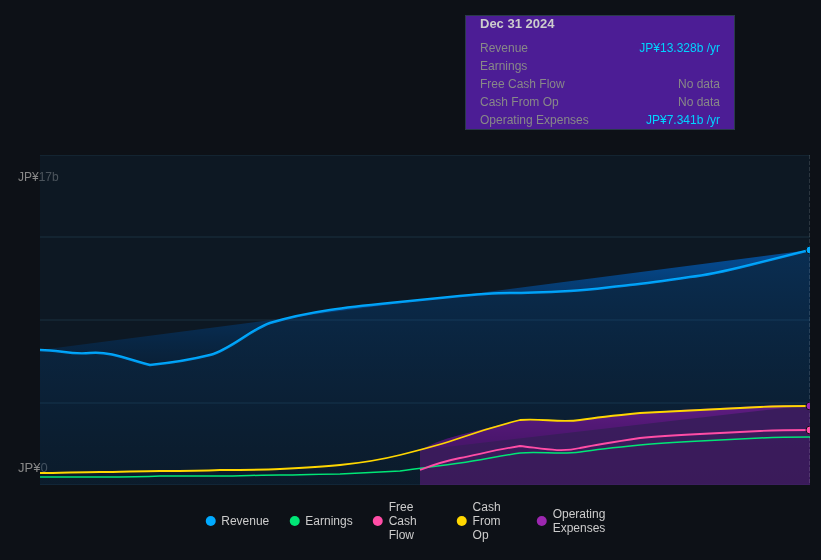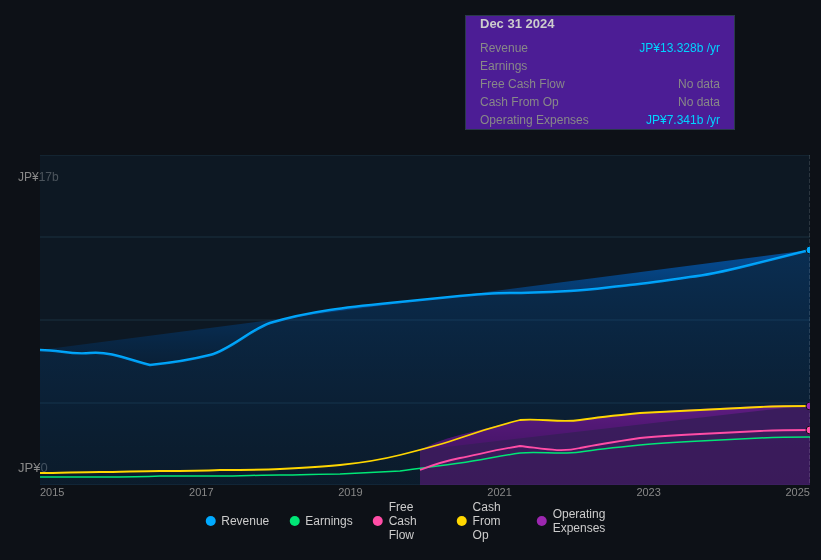--- a/index.html
+++ b/index.html
@@ -229,28 +229,20 @@
              C620,281 640,280 660,279 C680,278 700,277 720,276
              C740,275 760,275 770,275" fill="none" stroke="#ff4da6" stroke-width="1.8"></path>
 
     <line x1="770" y1="0" x2="770" y2="330" stroke="rgba(255,255,255,0.25)" stroke-width="1" stroke-dasharray="4,2"></line>
 
     <circle cx="770" cy="95" r="4" fill="#00aaff" stroke="#0d1117" stroke-width="1"></circle>
     <circle cx="770" cy="251" r="4" fill="#9c27b0" stroke="#0d1117" stroke-width="1"></circle>
     <circle cx="770" cy="275" r="4" fill="#ff4da6" stroke="#0d1117" stroke-width="1"></circle>
   </svg>
 
-  <div class="x-axis">
-    <span>2015</span>
-    <span>2017</span>
-    <span>2019</span>
-    <span>2021</span>
-    <span>2023</span>
-    <span>2025</span>
-  </div>
 
   <div class="legend">
     <div class="legend-item">
       <div class="legend-dot" style="background:#00aaff;"></div>
       <span>Revenue</span>
     </div>
     <div class="legend-item">
       <div class="legend-dot" style="background:#00e676;"></div>
       <span>Earnings</span>
     </div>

